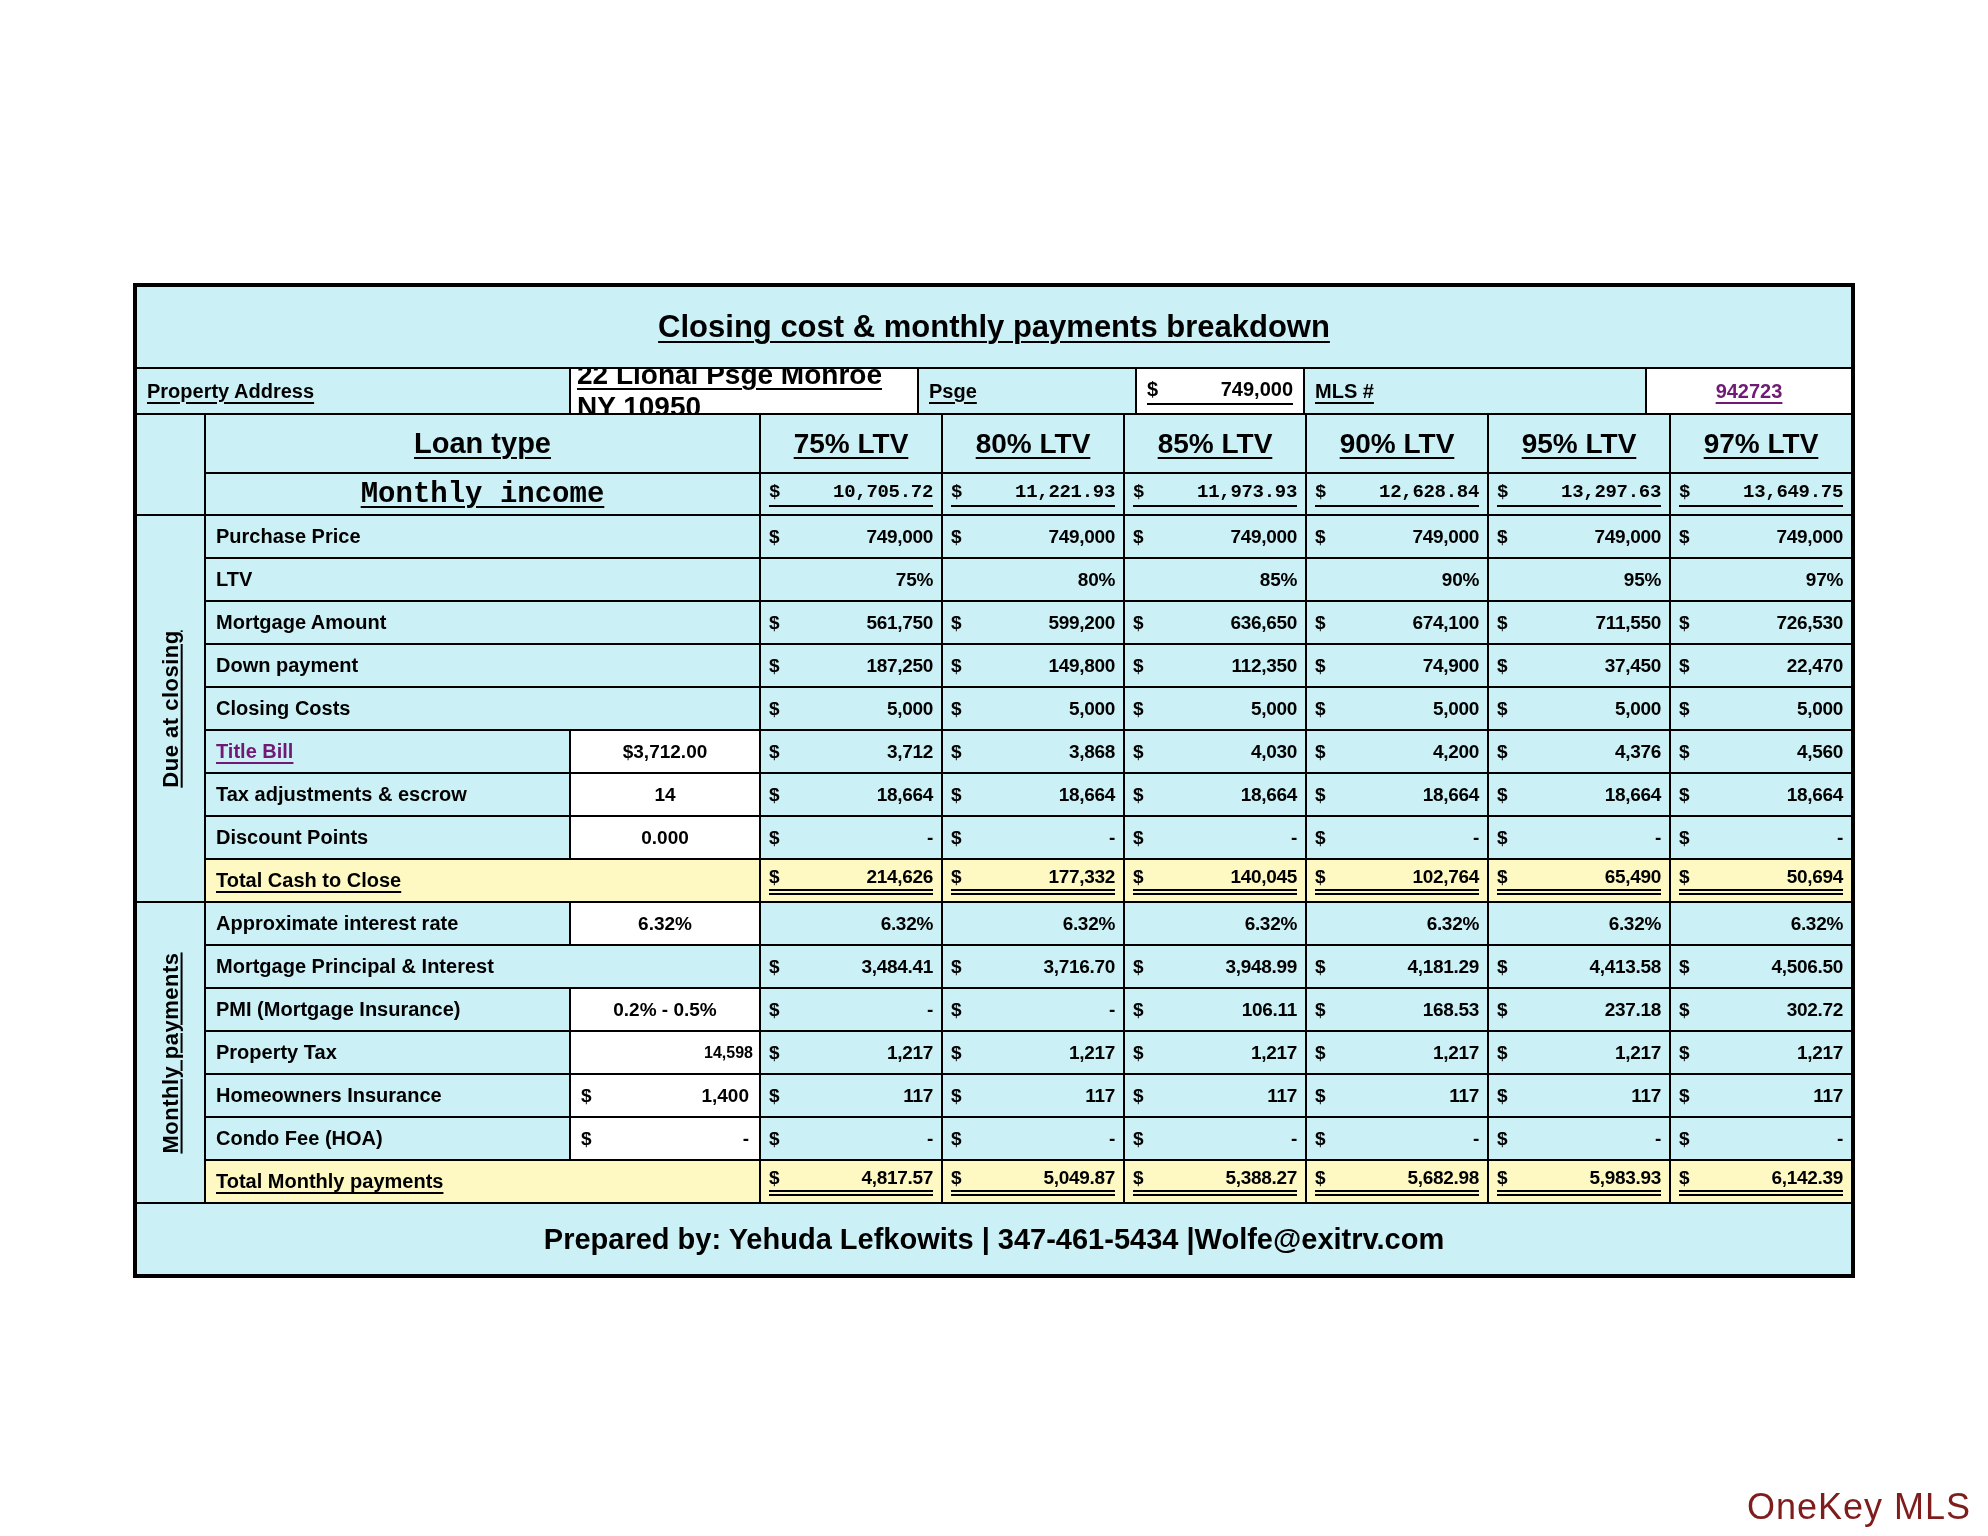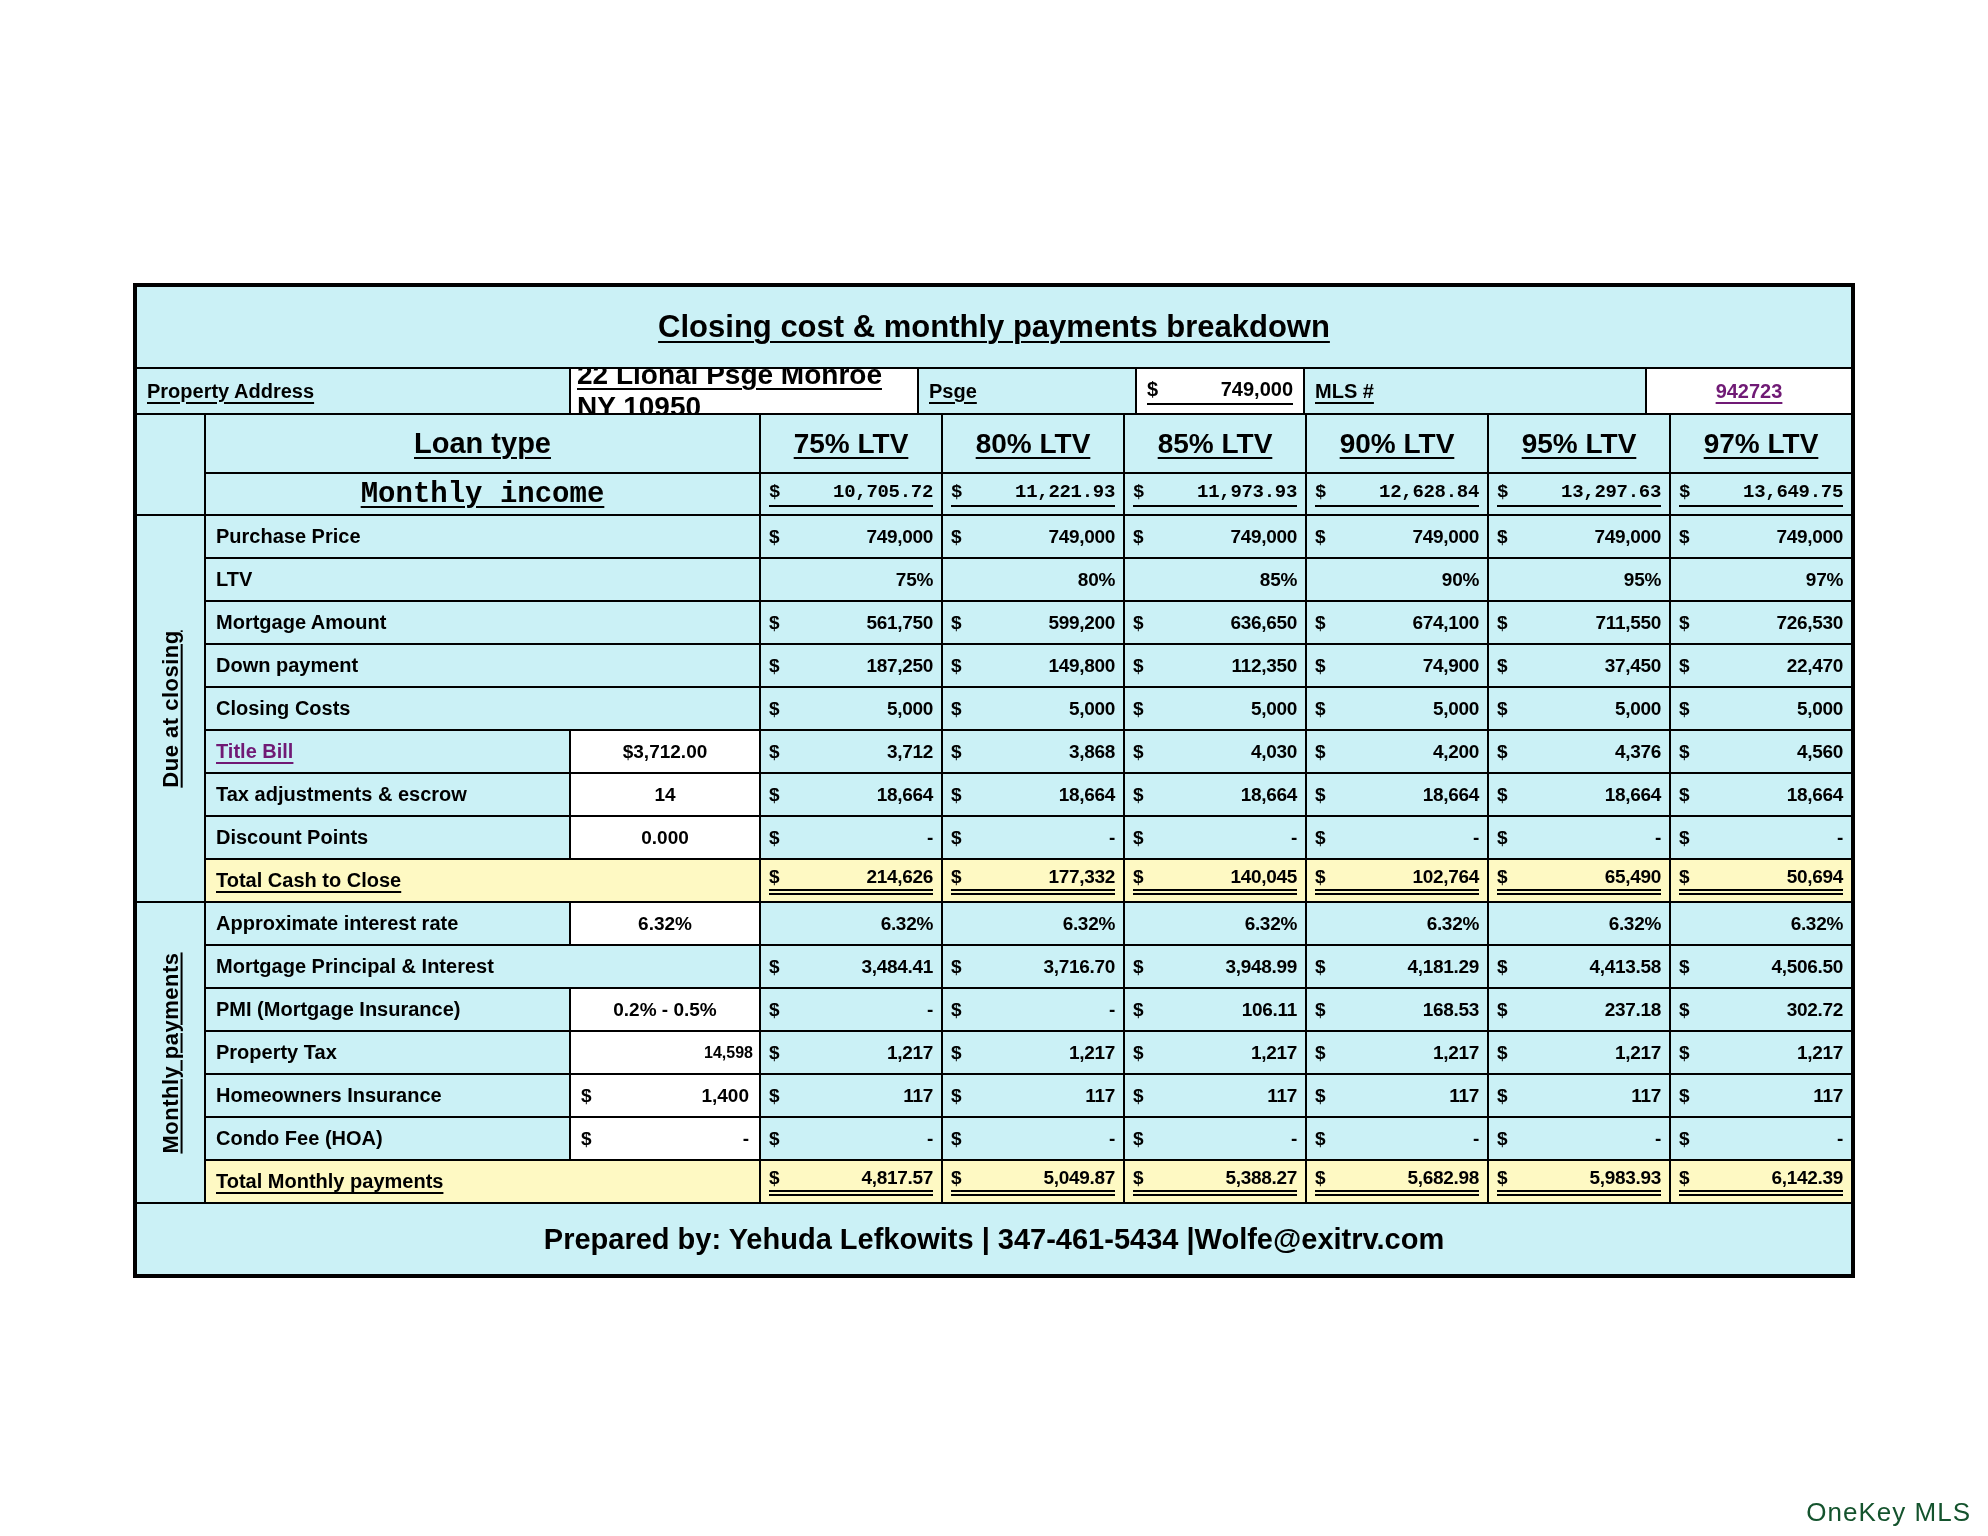--- a/index.html
+++ b/index.html
@@ -45,22 +45,22 @@
       border-bottom:6px double #000;padding-bottom:1px;}
   .money{font-size:20px;padding:0 10px;justify-content:space-between;}
   .inp{font-size:19px;padding:0 10px;}
   .inp.center{justify-content:center;}
   .inp.right{justify-content:flex-end;font-size:16px;padding-right:6px;}
   .inp.split{justify-content:space-between;}
   .center{justify-content:center;}
   .addr span{font-size:28px;}
   .link{color:#701a75;text-decoration:underline;text-decoration-thickness:2px;text-underline-offset:4px;cursor:pointer;}
   .footc{width:100%;justify-content:center;font-size:29px;}
-  .watermark{position:absolute;right:17px;bottom:8px;font-size:26px;font-weight:normal;
-             color:#14532d;letter-spacing:1px;font-family:"Liberation Sans",sans-serif;}
+  .watermark{position:absolute;right:17px;bottom:8px;font-size:36px;font-weight:normal;
+             color:#7f1d1d;letter-spacing:1px;font-family:"Liberation Sans",sans-serif;}
 </style>
 </head>
 <body>
 
 <div class="page">
   <div class="sheet">
 
     <div class="row r-title">
       <div class="cell titlecell">
         <span class="ul">Closing cost &amp; monthly payments breakdown</span>

